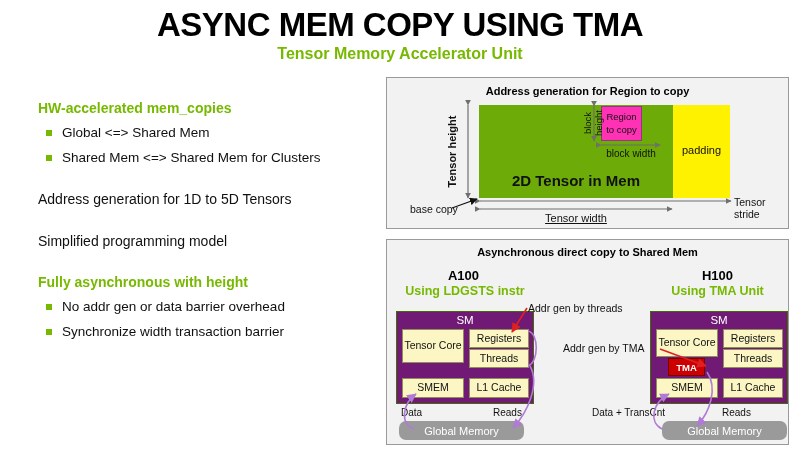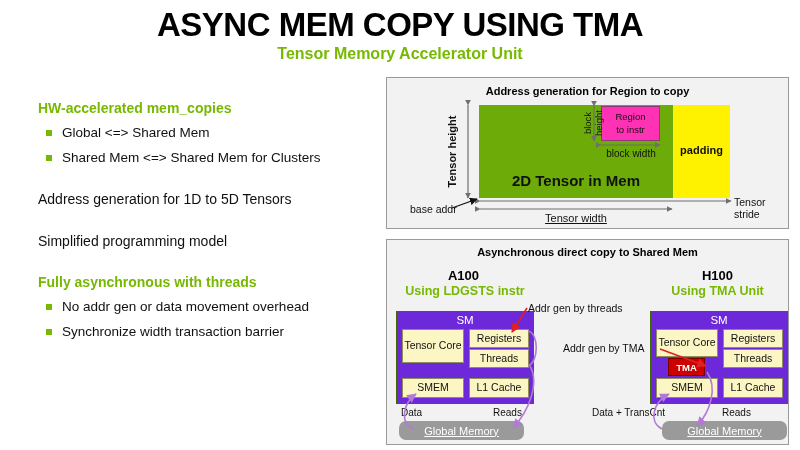--- a/index.html
+++ b/index.html
@@ -121,26 +121,25 @@
     white-space: nowrap;
   }
   #padding-label {
     position: absolute;
     left: 673px; top: 144px;
     width: 57px;
     text-align: center;
     font-size: 11px;
     color: #111111;
     white-space: nowrap;
-    font-weight: bold;
   }
   #region-box {
     position: absolute;
     left: 601px; top: 106px;
-    width: 59px; height: 35px;
+    width: 41px; height: 35px;
     background: #ff31b4;
     border: 1px solid #8d3a7a;
     box-sizing: border-box;
   }
   #region-box .rtxt {
     position: absolute;
     left: 0; top: 4px;
     width: 100%;
     text-align: center;
     font-size: 9.5px;
@@ -232,21 +231,21 @@
   .gpu-sub {
     position: absolute;
     font-size: 12.5px;
     font-weight: 700;
     color: #76b900;
     text-align: center;
     white-space: nowrap;
   }
   .sm-box {
     position: absolute;
-    background: #6d28d9;
+    background: #701a75;
     border: 1px solid #3f6b02;
     box-sizing: border-box;
   }
   .sm-label {
     position: absolute;
     left: 0; top: 2px;
     width: 100%;
     text-align: center;
     font-size: 11.5px;
     color: #ffffff;
@@ -280,21 +279,20 @@
   .gmem {
     position: absolute;
     background: #9a9a9a;
     border-radius: 7px;
     font-size: 11px;
     color: #ffffff;
     display: flex;
     align-items: center;
     justify-content: center;
     white-space: nowrap;
-    text-decoration: underline;
   }
   .small-lbl {
     position: absolute;
     font-size: 10px;
     color: #111111;
     white-space: nowrap;
   }
   .callout {
     position: absolute;
     font-size: 10.5px;
@@ -327,54 +325,54 @@
     <div class="gap-m"></div>
 
     <div class="lvl1 plain">Address generation for 1D to 5D Tensors</div>
 
     <div class="gap-m"></div>
 
     <div class="lvl1 plain">Simplified programming model</div>
 
     <div class="gap-m"></div>
 
-    <div class="lvl1">Fully asynchronous with threads</div>
+    <div class="lvl1">Fully asynchronous with height</div>
 
     <div class="lvl2">
       <span class="sqbullet"></span>
-      <span>No addr gen or data movement overhead</span>
+      <span>No addr gen or data barrier overhead</span>
     </div>
 
     <div class="lvl2">
       <span class="sqbullet"></span>
       <span>Synchronize width transaction barrier</span>
     </div>
   </div>
 
   <div class="panel" id="panel-top">
     <div class="panel-title">Address generation for Region to copy</div>
   </div>
 
   <div id="tensor-green"></div>
   <div id="tensor-yellow"></div>
   <div id="tensor-label">2D Tensor in Mem</div>
   <div id="padding-label">padding</div>
 
   <div id="region-box">
     <div class="rtxt">Region</div>
-    <div class="rtxt rtxt2">to instr</div>
+    <div class="rtxt rtxt2">to copy</div>
   </div>
 
   <div id="tensor-height-lbl">Tensor height</div>
   <div id="blockheight-lbl">
     <span>block</span><br>
     <span>height</span>
   </div>
   <div id="blockwidth-lbl">block width</div>
-  <div id="baseaddr-lbl">base addr</div>
+  <div id="baseaddr-lbl">base copy</div>
   <div id="tensorwidth-lbl">Tensor width</div>
   <div id="tensorstride-lbl">
     <span>Tensor</span><br>
     <span>stride</span>
   </div>
 
   <svg class="ovl">
     <defs>
       <marker id="ah-gray" markerWidth="6" markerHeight="6" refX="5" refY="3" orient="auto">
         <path d="M0,0 L6,3 L0,6 z" fill="#6f6f6f"></path>

